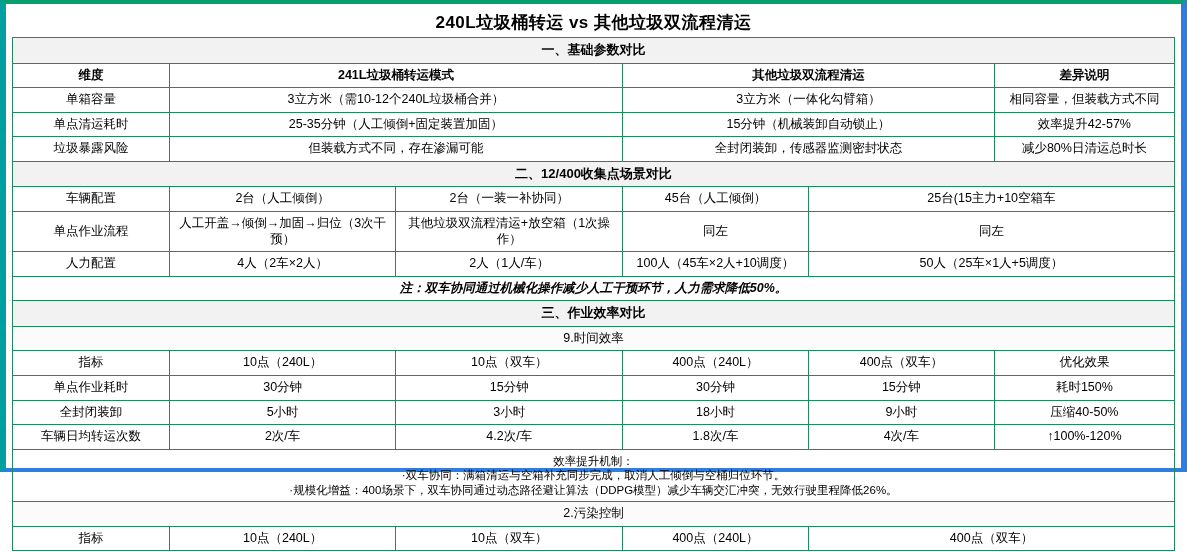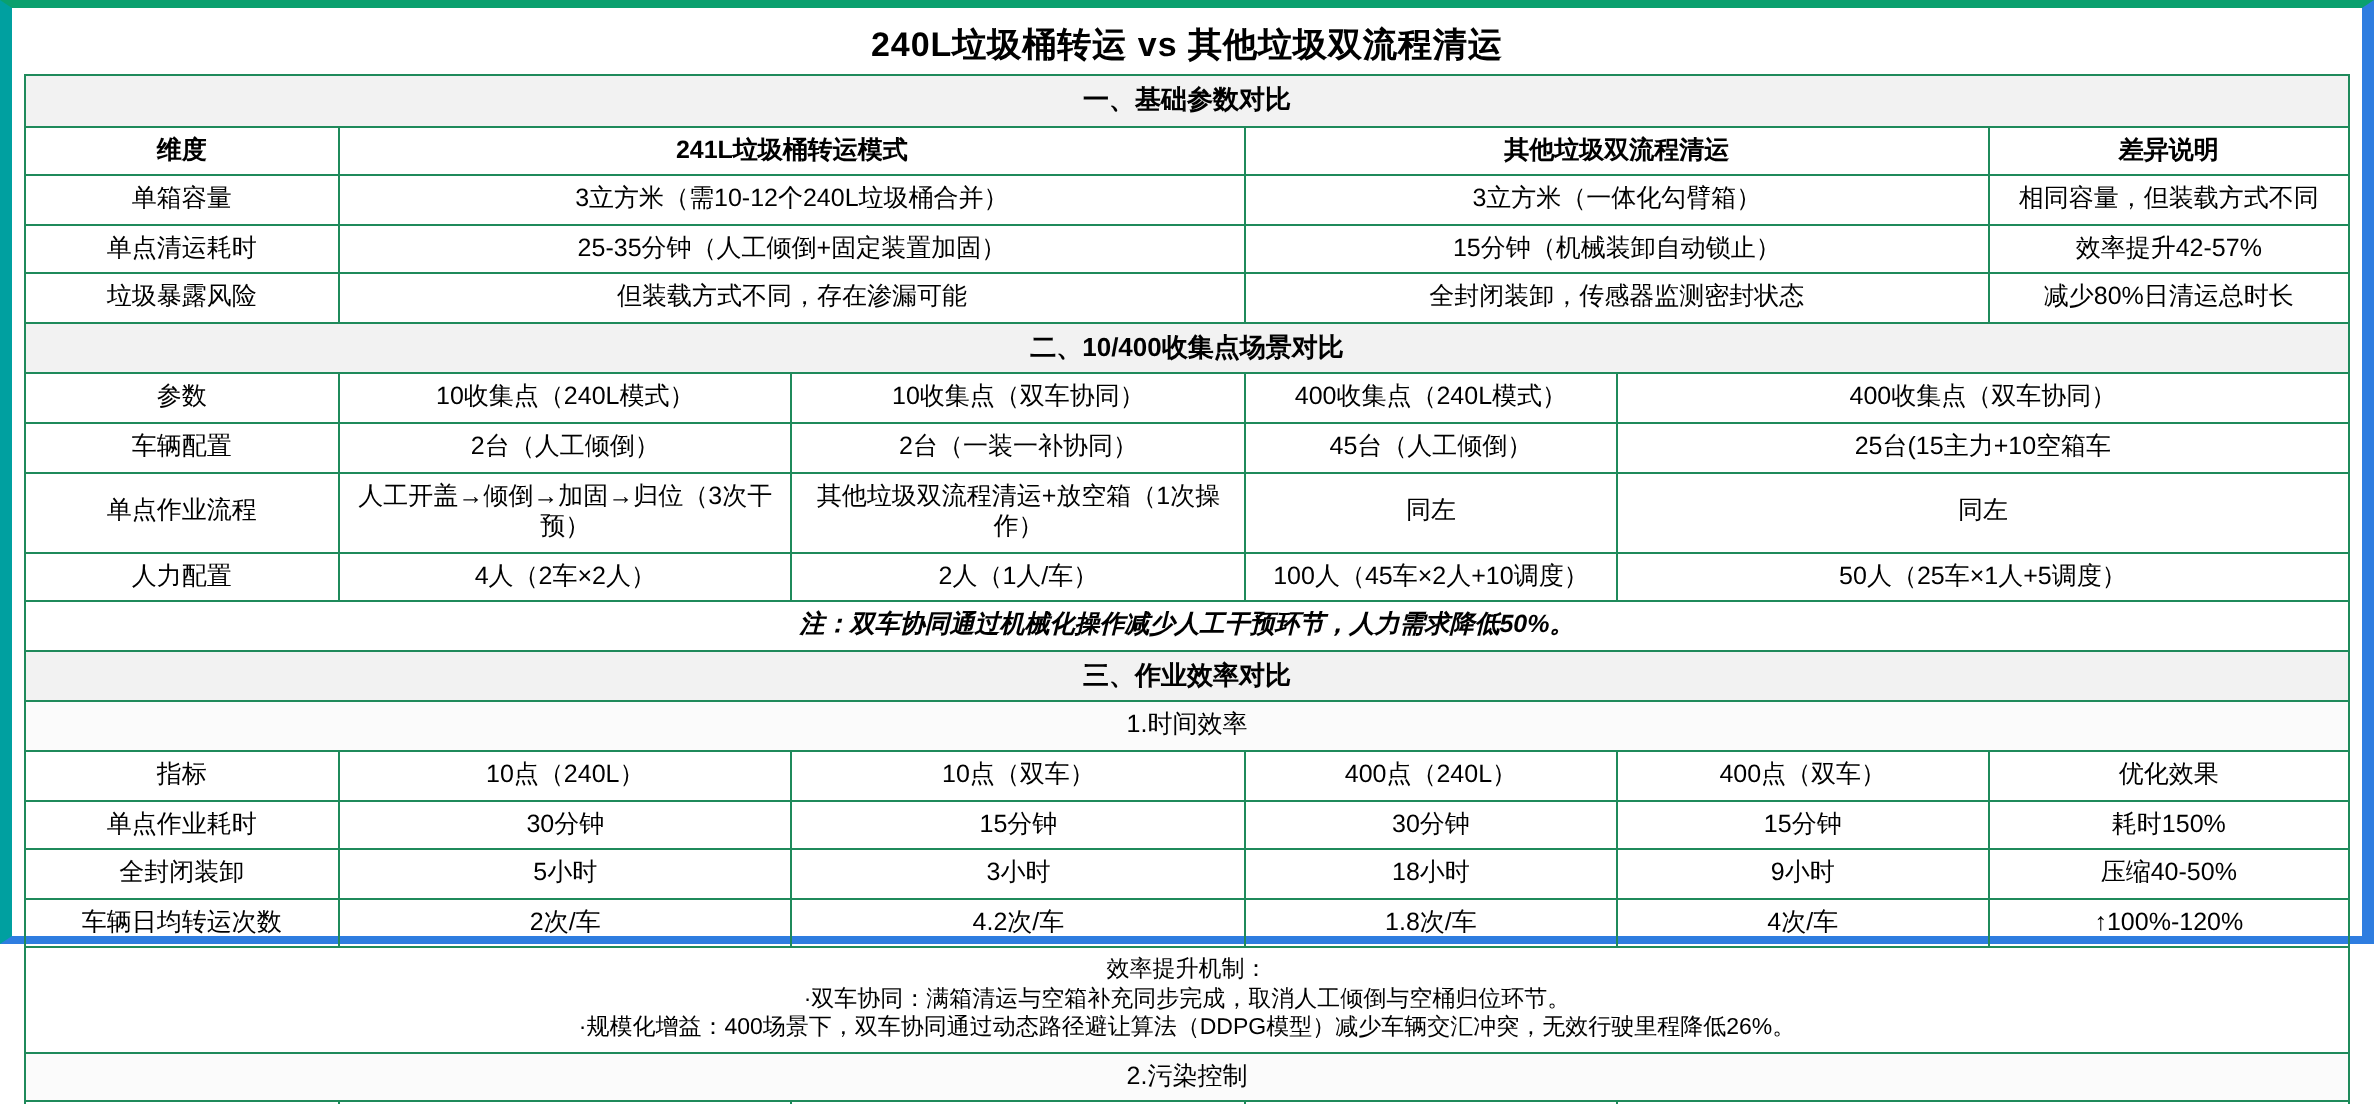--- a/index.html
+++ b/index.html
@@ -135,28 +135,21 @@
           <td>效率提升42-57%</td>
         </tr>
         <tr>
           <td class="row-label">垃圾暴露风险</td>
           <td colspan="2">但装载方式不同，存在渗漏可能</td>
           <td colspan="2">全封闭装卸，传感器监测密封状态</td>
           <td>减少80%日清运总时长</td>
         </tr>
 
         <tr>
-          <td class="section-head" colspan="6">二、10/400收集点场景对比</td>
-        </tr>
-        <tr>
-          <td>参数</td>
-          <td>10收集点（240L模式）</td>
-          <td>10收集点（双车协同）</td>
-          <td>400收集点（240L模式）</td>
-          <td colspan="2">400收集点（双车协同）</td>
+          <td class="section-head" colspan="6">二、12/400收集点场景对比</td>
         </tr>
         <tr>
           <td>车辆配置</td>
           <td>2台（人工倾倒）</td>
           <td>2台（一装一补协同）</td>
           <td>45台（人工倾倒）</td>
           <td colspan="2">25台(15主力+10空箱车</td>
         </tr>
         <tr>
           <td>单点作业流程</td>
@@ -173,21 +166,21 @@
           <td colspan="2">50人（25车×1人+5调度）</td>
         </tr>
         <tr>
           <td class="note-row" colspan="6">注：双车协同通过机械化操作减少人工干预环节，人力需求降低50%。</td>
         </tr>
 
         <tr>
           <td class="section-head" colspan="6">三、作业效率对比</td>
         </tr>
         <tr>
-          <td class="sub-head" colspan="6">1.时间效率</td>
+          <td class="sub-head" colspan="6">9.时间效率</td>
         </tr>
         <tr>
           <td>指标</td>
           <td>10点（240L）</td>
           <td>10点（双车）</td>
           <td>400点（240L）</td>
           <td>400点（双车）</td>
           <td>优化效果</td>
         </tr>
         <tr>

